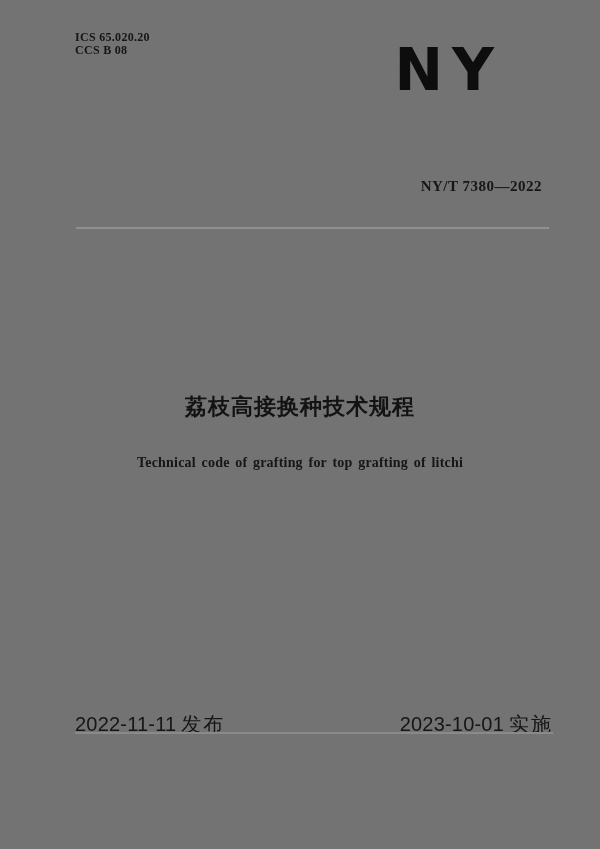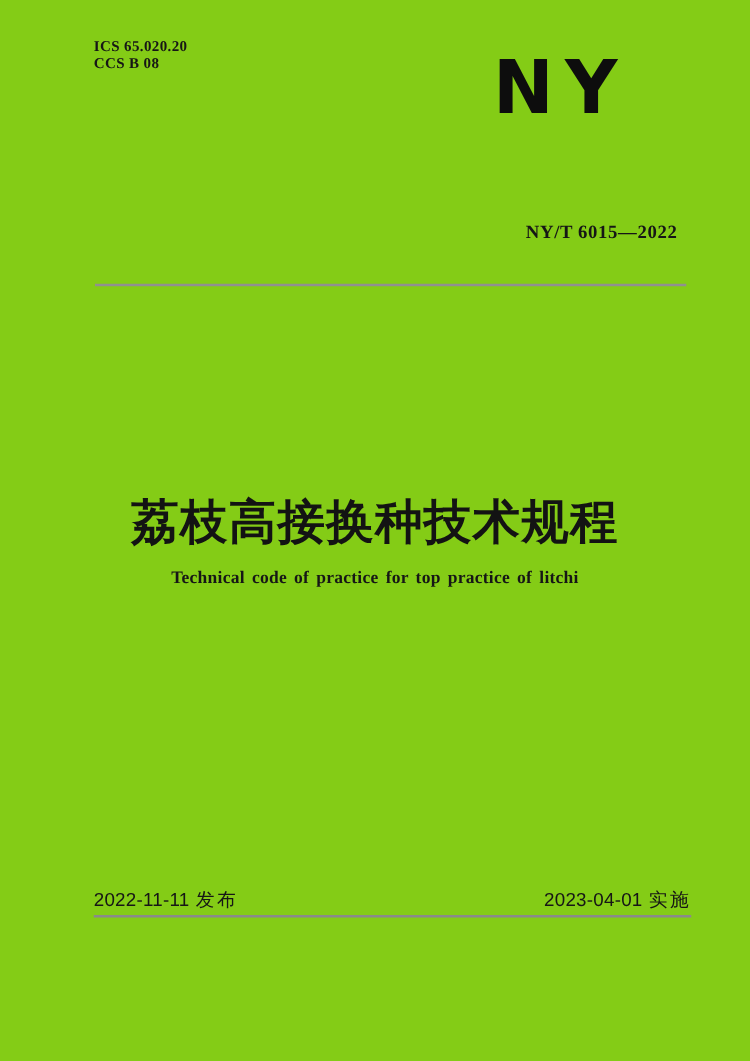--- a/index.html
+++ b/index.html
@@ -4,21 +4,21 @@
 <style>
   html, body {
     margin: 0;
     padding: 0;
     background: #ffffff;
   }
   .page {
     position: relative;
     width: 600px;
     height: 849px;
-    background: #84cc16;
+    background: #737373;
     overflow: hidden;
     color: #111111;
     font-family: "Liberation Serif", serif;
   }
 
   
   .codes {
     position: absolute;
     left: 75px;
     top: 31px;
@@ -81,21 +81,21 @@
   }
 
   
   .title-cn {
     position: absolute;
     left: 0;
     right: 0;
     top: 392px;
     text-align: center;
     font-family: "Liberation Sans", sans-serif;
-    font-size: 38px;
+    font-size: 22px;
     font-weight: 600;
     letter-spacing: 1px;
     color: #131313;
     white-space: nowrap;
   }
 
   .title-en {
     position: absolute;
     left: 0;
     right: 0;
@@ -112,21 +112,21 @@
   
   .dates-row {
     position: absolute;
     left: 75px;
     right: 47px;
     top: 711px;
     display: flex;
     justify-content: space-between;
     align-items: baseline;
     font-family: "Liberation Sans", sans-serif;
-    font-size: 15px;
+    font-size: 20px;
     font-weight: 500;
     color: #161616;
   }
   .dates-row .date-num {
     letter-spacing: 0.2px;
   }
   .dates-row .date-label {
     margin-left: 5px;
     letter-spacing: 2px;
   }
@@ -173,33 +173,33 @@
 <div class="page">
 
   <div class="codes">
     <div>ICS 65.020.20</div>
     <div>CCS B 08</div>
   </div>
 
   <div class="ny-logo">NY</div>
 
 
-  <div class="std-number">NY/T 6015—2022</div>
+  <div class="std-number">NY/T 7380—2022</div>
 
   <div class="rule-top"></div>
 
   <div class="title-cn">荔枝高接换种技术规程</div>
 
-  <div class="title-en">Technical code of practice for top practice of litchi</div>
+  <div class="title-en">Technical code of grafting for top grafting of litchi</div>
 
   <div class="dates-row">
     <div>
       <span class="date-num">2022-11-11</span><span class="date-label">发布</span>
     </div>
     <div>
-      <span class="date-num">2023-04-01</span><span class="date-label">实施</span>
+      <span class="date-num">2023-10-01</span><span class="date-label">实施</span>
     </div>
   </div>
 
   <div class="rule-bottom"></div>
 
 
 </div>
 
 </body></html>

